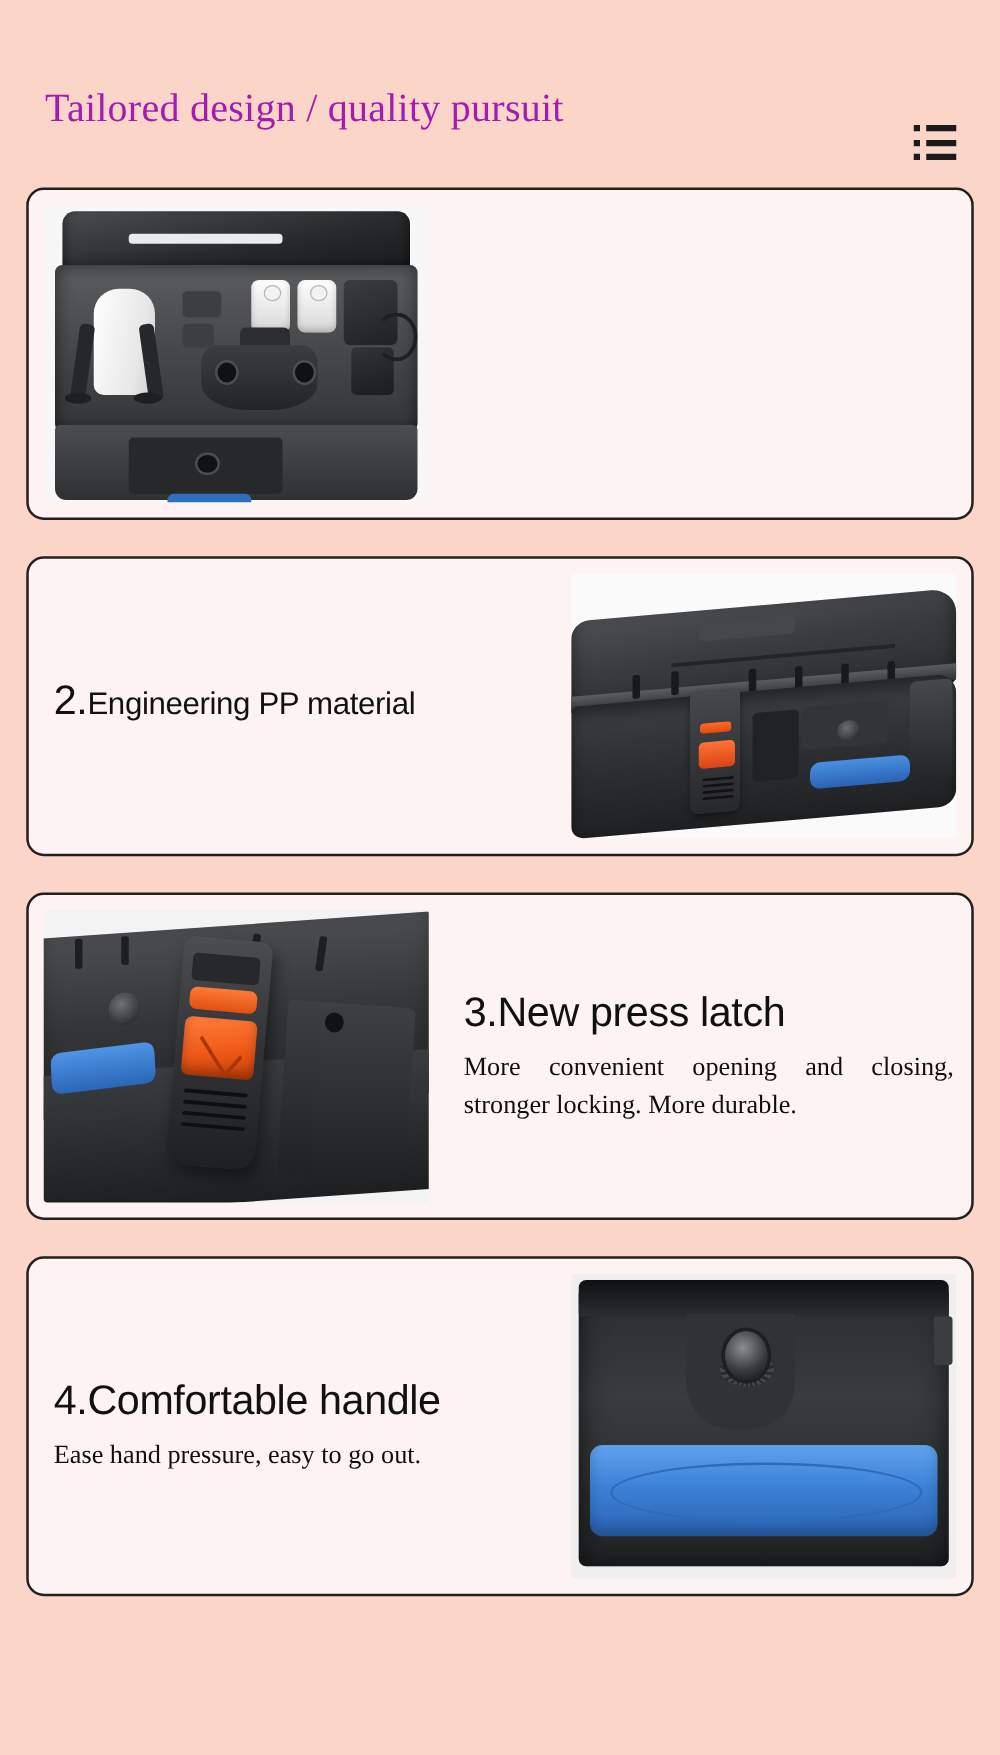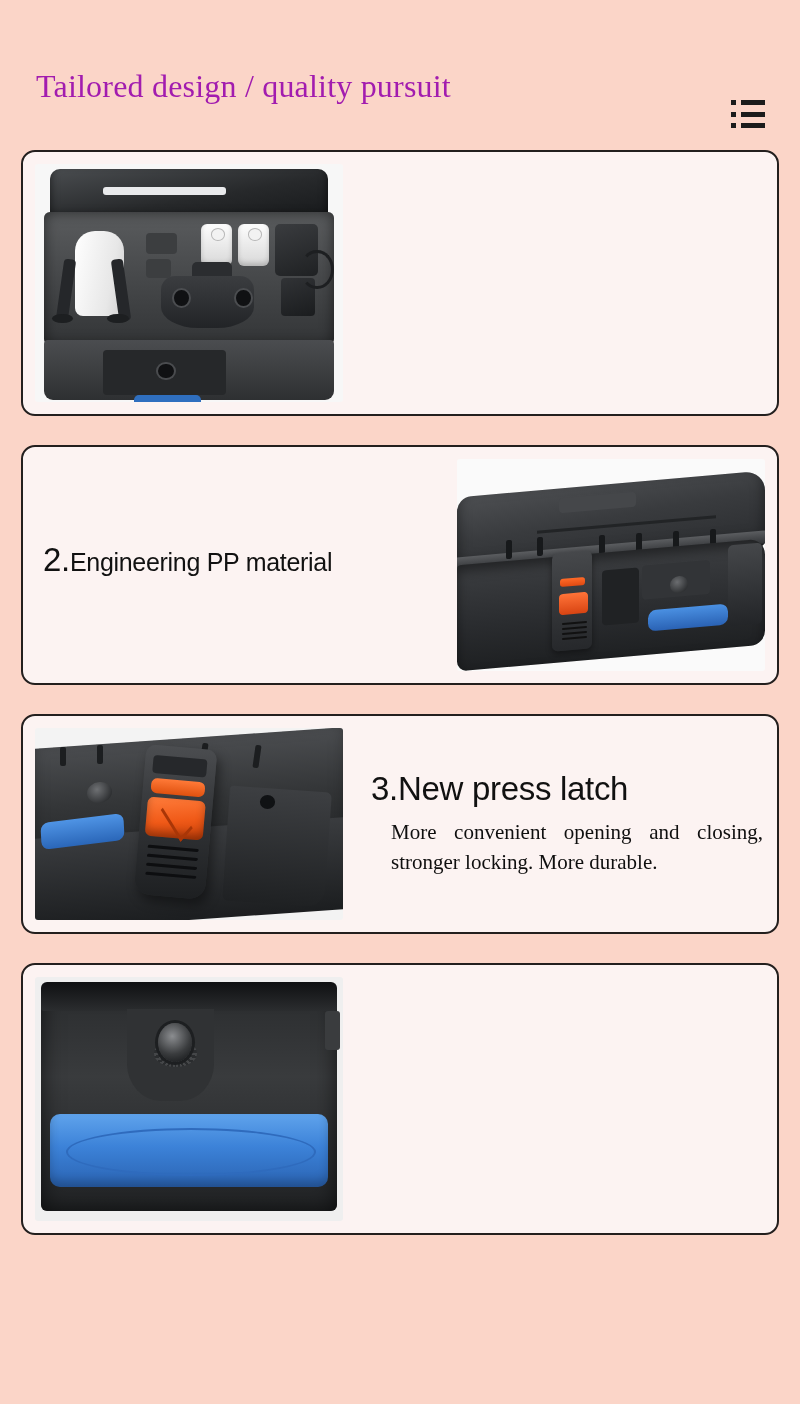--- a/index.html
+++ b/index.html
@@ -79,21 +79,21 @@
     border-radius: 14px;
     box-sizing: border-box;
     width: 758px;
     display: flex;
     align-items: center;
     overflow: hidden;
     margin-bottom: 29px;
   }
   .card.h1 { height: 266px; }
   .card.h2 { height: 240px; }
-  .card.h3 { height: 220px; justify-content: center; }
+  .card.h3 { height: 262px; justify-content: center; }
   .card.h4 { height: 272px; }
 
   .card-media {
     flex: none;
     width: 332px;
     height: 100%;
     display: flex;
     align-items: center;
     justify-content: center;
     padding: 12px;
@@ -129,21 +129,20 @@
     line-height: 1.52;
     text-align: justify;
     margin: 0;
   }
   .card-body.compact {
     font-size: 16.5px;
     line-height: 1.55;
   }
   .card-body.loose {
     line-height: 1.44;
-    margin-left: 20px;
   }
 
   
   .photo {
     width: 100%;
     height: 100%;
     border-radius: 3px;
     position: relative;
     overflow: hidden;
   }
@@ -567,20 +566,24 @@
         </div>
       </div>
     </div>
     <div class="card-text">
       <div class="card-heading">3.New press latch</div>
       <p class="card-body loose">More convenient opening and closing, stronger locking. More durable.</p>
     </div>
   </div>
 
   <div class="card h4">
+    <div class="card-text pad-left">
+      <div class="card-heading">4.Comfortable handle</div>
+      <p class="card-body">Ease hand pressure, easy to go out.</p>
+    </div>
     <div class="card-media">
       <div class="photo p4">
         <div class="recess"></div>
         <div class="toplip"></div>
         <div class="plate"></div>
         <div class="screwring"></div>
         <div class="screw"></div>
         <div class="sidebit"></div>
         <div class="handlebar"></div>
         <div class="handleoval"></div>

